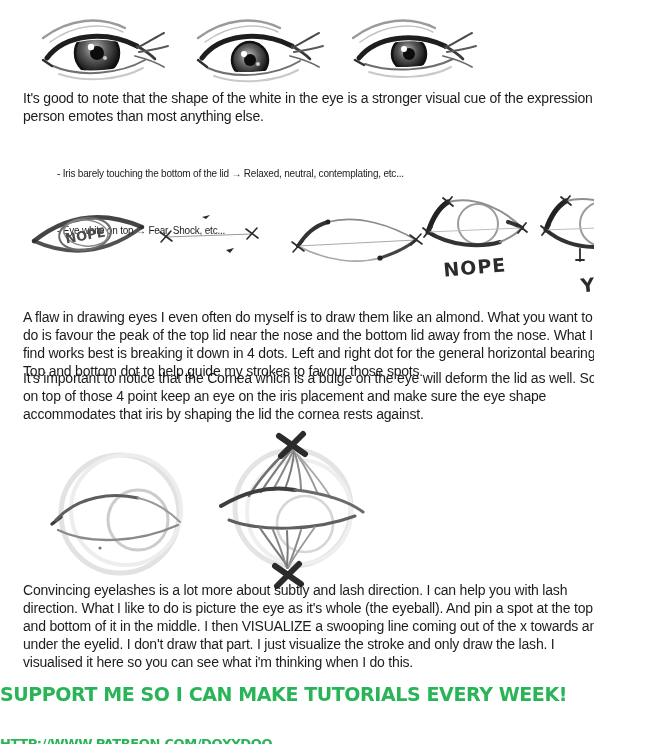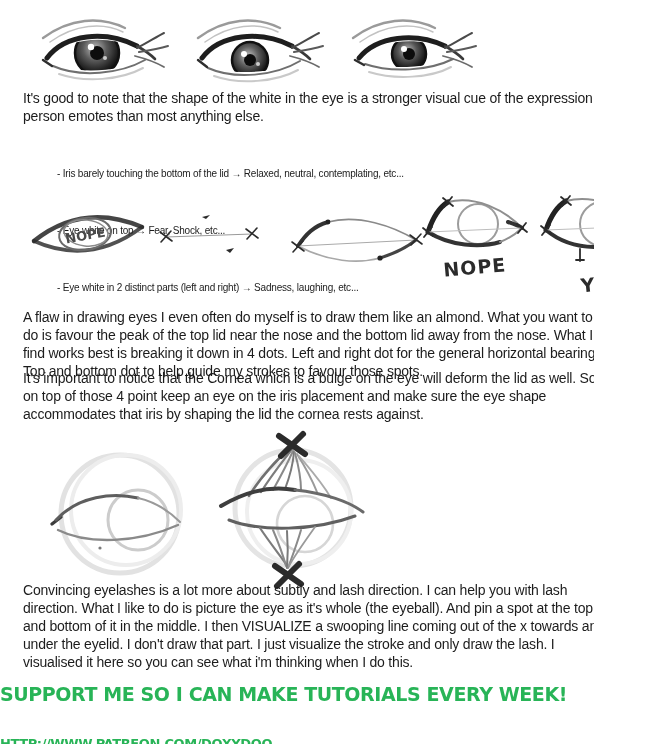--- a/index.html
+++ b/index.html
@@ -117,21 +117,20 @@
       <path d="M112,44 C124,42 134,40 141,38" stroke="#5a5a5a" stroke-width="2" fill="none" stroke-linecap="round"></path>
       <path d="M108,48 C120,51 130,55 137,59" stroke="#6a6a6a" stroke-width="1.8" fill="none" stroke-linecap="round"></path>
     </svg>
   </div>
 
   <div class="para" style="top:89px">It's good to note that the shape of the white in the eye is a stronger visual cue of the expression a
 person emotes than most anything else.</div>
   <div class="bullets" style="top:126px">
     <div>- Iris barely touching the bottom of the lid → Relaxed, neutral, contemplating, etc...</div>
     <div>- Eye white on top → Fear, Shock, etc...</div>
-    <div>- Eye white in 2 distinct parts (left and right) → Sadness, laughing, etc...</div>
   </div>
 
   <div class="sk" style="left:28px;top:198px">
     <svg width="120" height="70" viewBox="0 0 120 70">
       <path d="M6,43 Q55,4 114,29" stroke="#2b2b2b" stroke-width="4.5" fill="none" stroke-linecap="round" opacity="0.88"></path>
       <path d="M6,43 Q62,68 114,29" stroke="#2b2b2b" stroke-width="4" fill="none" stroke-linecap="round" opacity="0.82"></path>
       <ellipse cx="57" cy="36" rx="26" ry="16" stroke="#6a6a6a" stroke-width="2" fill="none" transform="rotate(-8 57 36)"></ellipse>
       <ellipse cx="58" cy="35" rx="22" ry="13" stroke="#8a8a8a" stroke-width="1.5" fill="none" transform="rotate(6 58 35)"></ellipse>
       <text x="57" y="42" text-anchor="middle" font-family="DejaVu Sans, sans-serif" font-size="13" font-weight="bold" fill="#4a4a4a" transform="rotate(-10 57 36)">NOPE</text>
     </svg>

